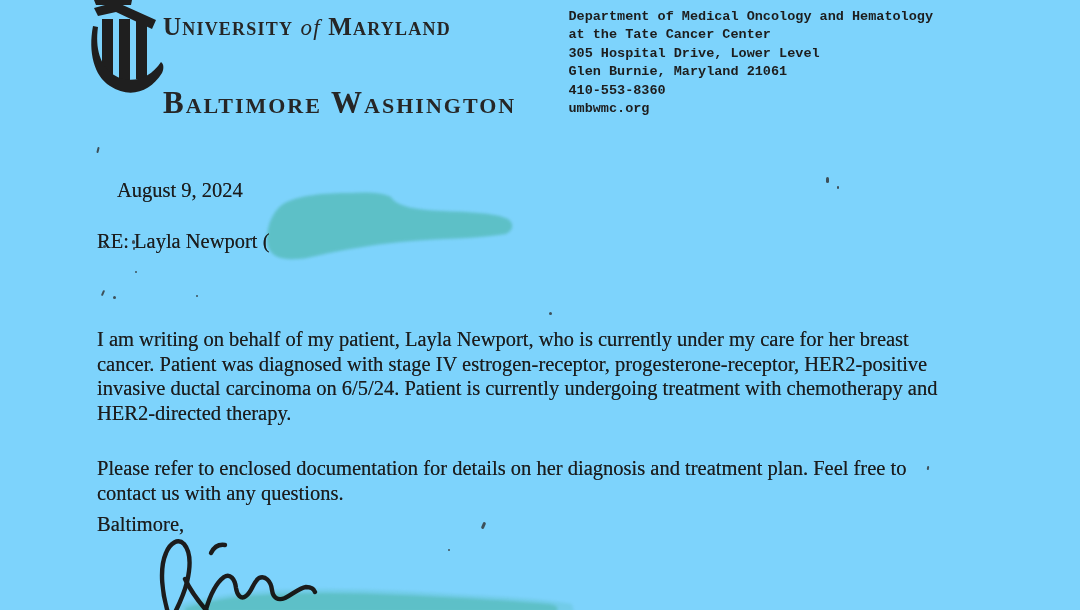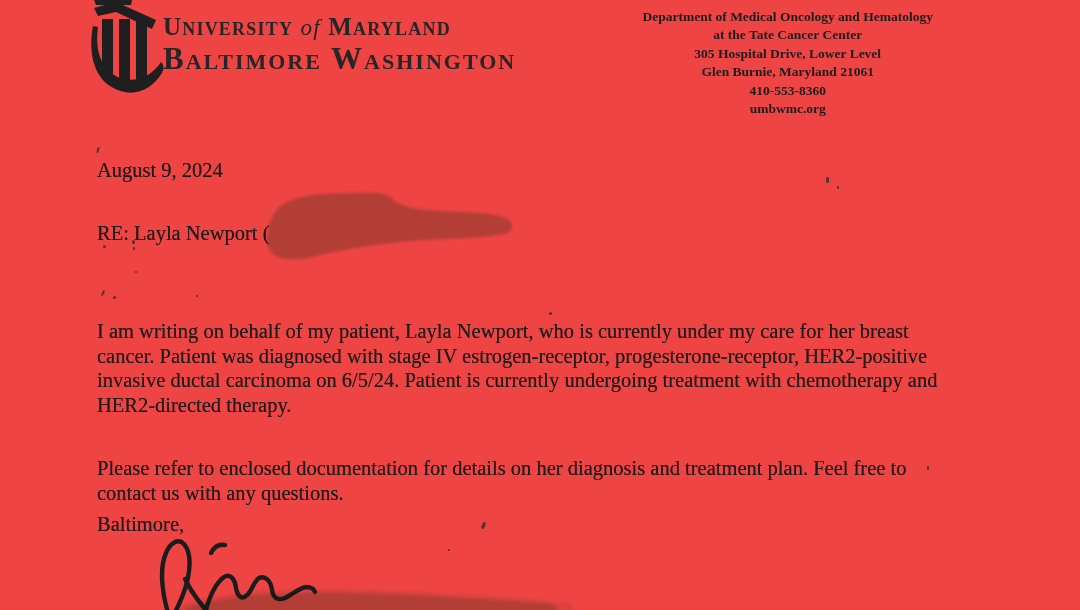--- a/index.html
+++ b/index.html
@@ -1,39 +1,39 @@
 <!DOCTYPE html>
 <html><head>
 <meta charset="utf-8">
 <style>
   html,body{margin:0;padding:0;background:#ffffff;}
   .page{
     position:relative;width:1080px;height:610px;overflow:hidden;
-    background:#ef4444;color:#1b1b1b;
+    background:#7dd3fc;color:#1b1b1b;
     font-family:"Liberation Serif",serif;
   }
   
   .logo-svg{position:absolute;left:86px;top:0;}
   .lh-text{position:absolute;left:163px;top:12px;color:#262626;}
   .lh1{font-variant:small-caps;font-size:25px;line-height:30px;letter-spacing:1.2px;font-weight:600;}
   .lh1 .of-word{font-variant:normal;font-style:italic;font-weight:500;font-size:23px;}
-  .lh2{font-variant:small-caps;font-size:31px;line-height:32px;letter-spacing:2px;font-weight:600;}
+  .lh2{font-variant:small-caps;font-size:31px;line-height:32px;letter-spacing:2px;font-weight:600;margin-top:44px;}
   .lh3{font-variant:small-caps;font-size:31px;line-height:32px;letter-spacing:3.5px;font-weight:600;}
   .dept{
-    position:absolute;top:8px;right:147px;text-align:center;
-    font-family:Liberation Serif, serif;font-weight:bold;
+    position:absolute;top:8px;right:147px;text-align:left;
+    font-family:Liberation Mono, monospace;font-weight:bold;
     font-size:13.5px;line-height:18.4px;color:#1d1d1d;white-space:pre-line;
   }
   
   .tx{position:absolute;left:97px;font-size:20.5px;line-height:24.6px;
       white-space:pre-line;color:#1c1c1c;text-shadow:0 0 .4px rgba(10,10,10,.6);}
-  .date{top:158px;}
-  .re{top:221px;}
+  .date{top:178px;margin-left:20px;}
+  .re{top:229px;}
   .salutation{top:262px;}
-  .para1{top:319px;}
+  .para1{top:327px;}
   .para2{top:456px;}
   .closing{top:512px;}
   
   .sig-svg{position:absolute;left:0;top:0;}
   .green-svg{position:absolute;left:0;top:0;mix-blend-mode:multiply;}
   .speck{position:absolute;background:#2c2c2c;border-radius:1.5px;opacity:.78;}
 </style>
 </head>
 <body>
 

